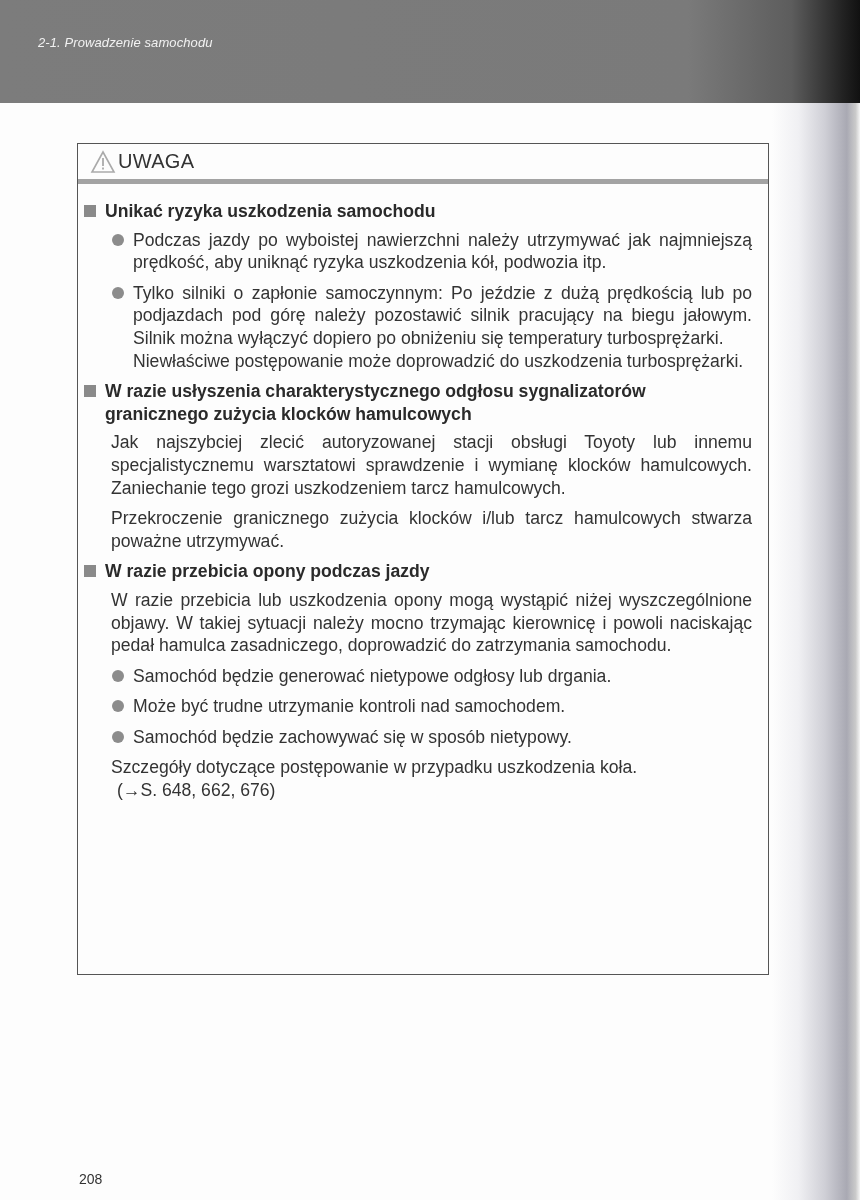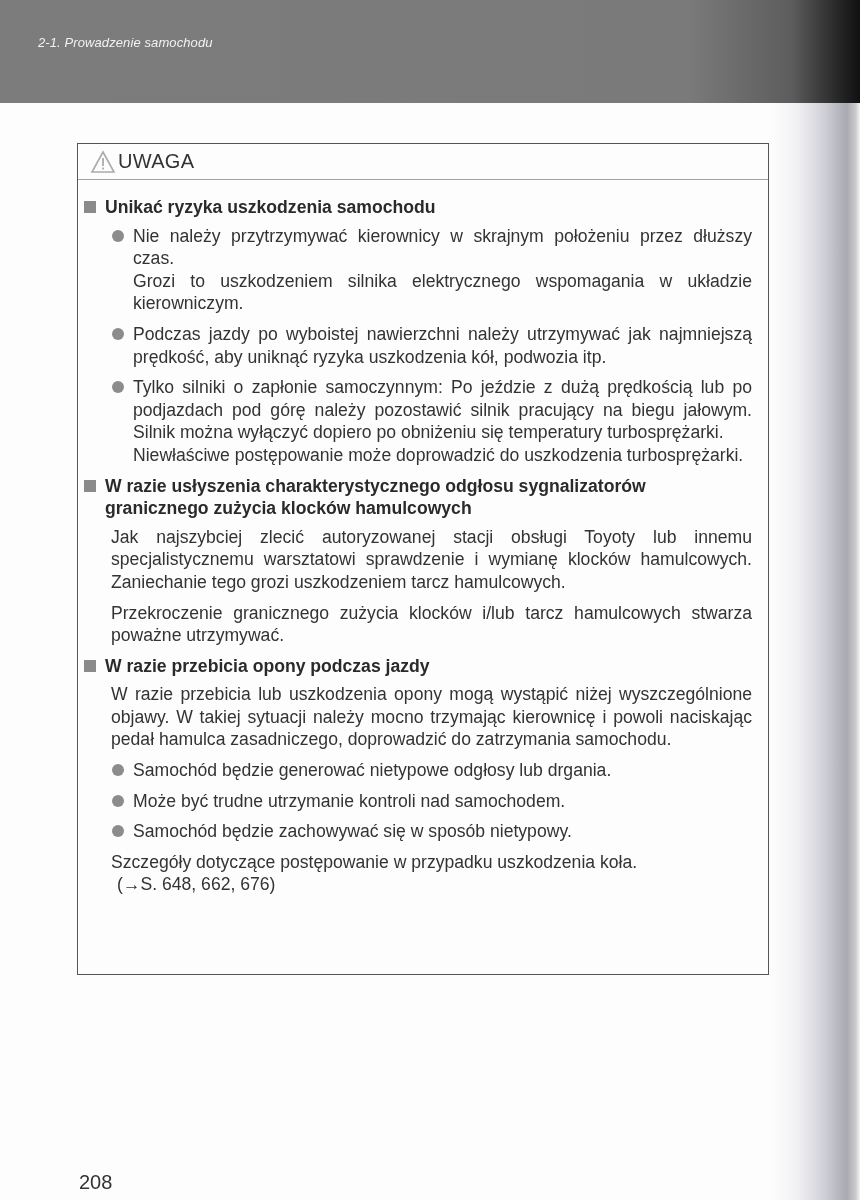--- a/index.html
+++ b/index.html
@@ -19,37 +19,37 @@
   }
   .edge {
     position: absolute; right: 0; top: 103px; width: 88px; height: 1097px;
     background: linear-gradient(90deg, rgba(255,255,255,0) 0%, #f0f0f3 30%, #cfcfd6 60%, #a9a9b3 85%, #cacaca 95%, #f5f5f5 100%);
   }
   .warn-box {
     position: absolute; left: 77px; top: 143px; width: 690px; height: 830px;
     border: 1px solid #555; background: #fdfdfd;
   }
   .warn-head {
-    height: 35px; border-bottom: 1px solid #a3a3a3; display: flex; align-items: center;
+    height: 35px; border-bottom: 5px solid #a3a3a3; display: flex; align-items: center;
     padding-left: 12px;
   }
   .warn-icon { width: 26px; height: 24px; margin-right: 2px; }
   .warn-title { font-size: 20px; color: #333; letter-spacing: 0.3px; }
   .content { padding: 10px 16px 0 6px; font-size: 17.6px; line-height: 22.6px; }
   .sec-title {
     font-weight: bold; color: #2a2a2a; display: flex; align-items: flex-start;
     margin: 6px 0 6px 0;
   }
   .sq { width: 12px; height: 12px; background: #8a8a8a; margin: 5px 9px 0 0; flex: none; }
   .bul { display: flex; align-items: flex-start; margin: 0 0 8px 28px; }
   .dot { width: 12px; height: 12px; border-radius: 50%; background: #8c8c8c; margin: 5px 9px 0 0; flex: none; }
   .bul-text { text-align: justify; }
   .para { margin: 0 0 8px 27px; text-align: justify; }
   .sub { display: block; }
-  .page-num { position: absolute; left: 79px; top: 1171px; font-size: 20px; color: #333; }
+  .page-num { position: absolute; left: 79px; top: 1171px; font-size: 14px; color: #333; }
 </style>
 </head>
 <body>
 
 <div class="header">
   <div class="header-title">2-1. Prowadzenie samochodu</div>
 </div>
 <div class="edge"></div>
 
 <div class="warn-box">
@@ -60,27 +60,20 @@
       <rect x="12.1" y="17.5" width="1.8" height="2" fill="#aaa"></rect>
     </svg>
     <span class="warn-title">UWAGA</span>
   </div>
 
   <div class="content">
 
     <div class="sec-title">
       <span class="sq"></span>
       <span>Unikać ryzyka uszkodzenia samochodu</span>
-    </div>
-    <div class="bul">
-      <span class="dot"></span>
-      <div class="bul-text">
-        <span class="sub">Nie należy przytrzymywać kierownicy w skrajnym położeniu przez dłuższy czas.</span>
-        <span class="sub">Grozi to uszkodzeniem silnika elektrycznego wspomagania w układzie kierowniczym.</span>
-      </div>
     </div>
     <div class="bul">
       <span class="dot"></span>
       <div class="bul-text"><span>Podczas jazdy po wyboistej nawierzchni należy utrzymywać jak najmniejszą prędkość, aby uniknąć ryzyka uszkodzenia kół, podwozia itp.</span></div>
     </div>
     <div class="bul">
       <span class="dot"></span>
       <div class="bul-text">
         <span class="sub">Tylko silniki o zapłonie samoczynnym: Po jeździe z dużą prędkością lub po podjazdach pod górę należy pozostawić silnik pracujący na biegu jałowym. Silnik można wyłączyć dopiero po obniżeniu się temperatury turbosprężarki.</span>
         <span class="sub">Niewłaściwe postępowanie może doprowadzić do uszkodzenia turbosprężarki.</span>

